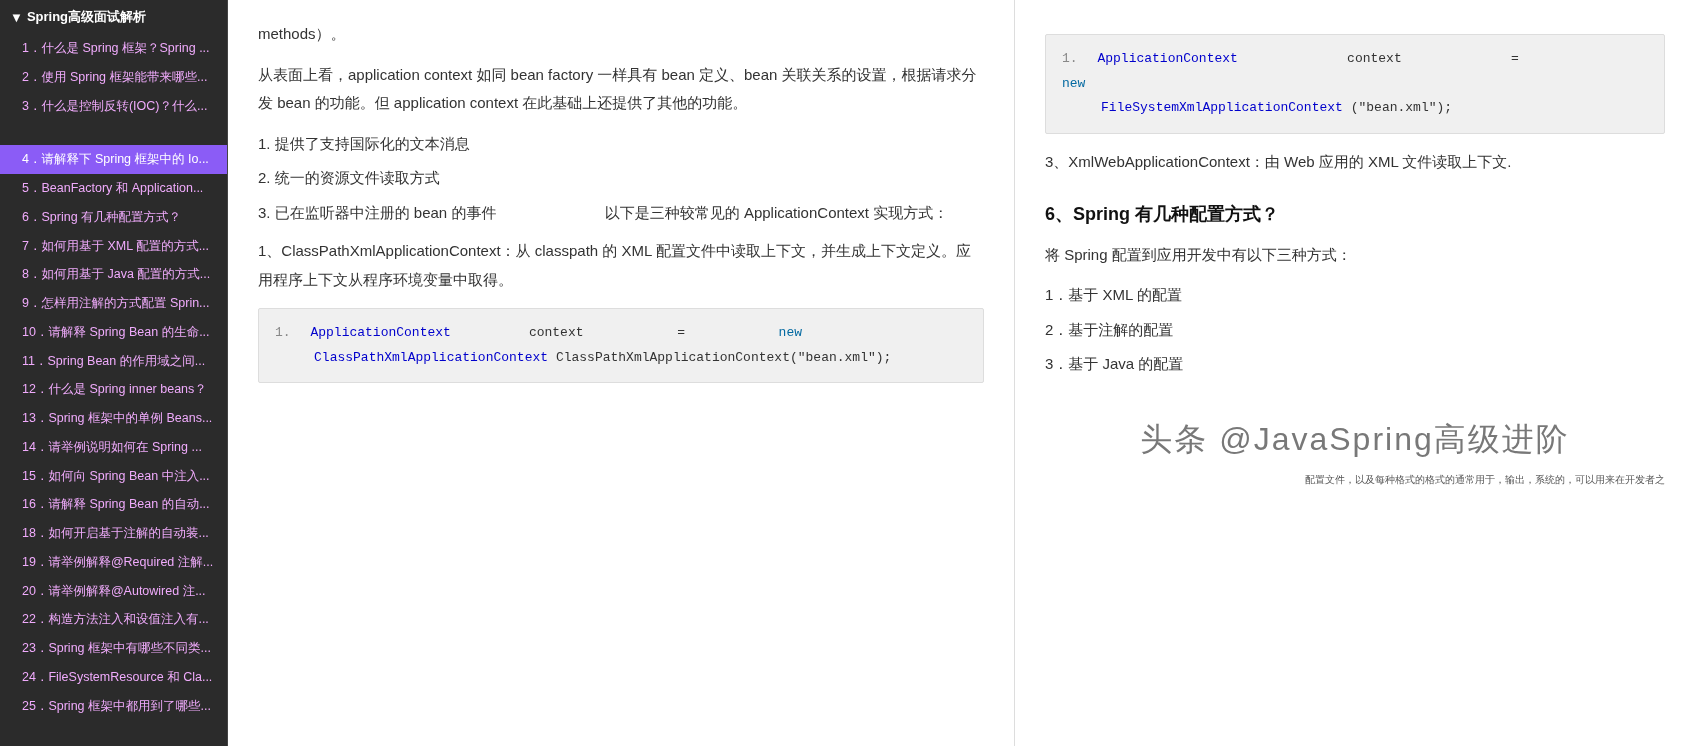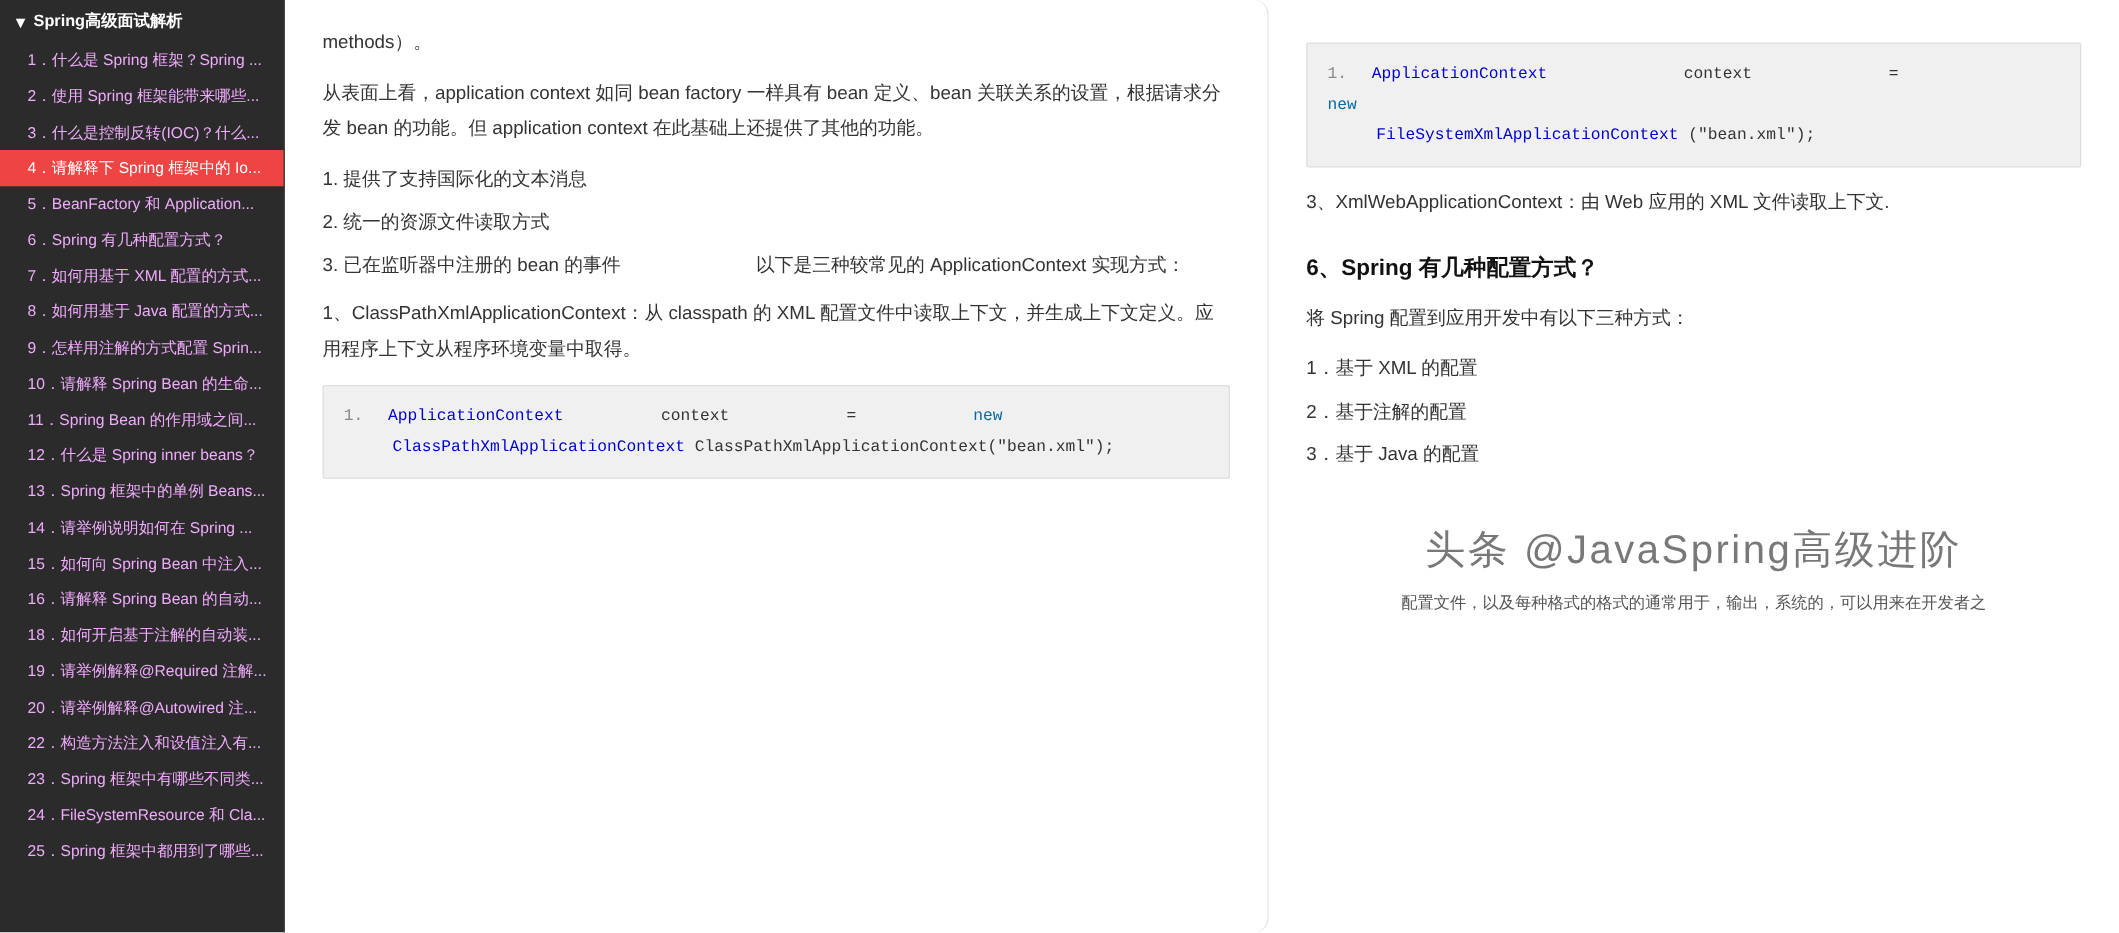--- a/index.html
+++ b/index.html
@@ -28,21 +28,21 @@
     .sidebar-item {
       padding: 5px 10px 5px 22px;
       font-size: 12.5px;
       color: #f0abfc;
       cursor: pointer;
       line-height: 1.5;
       white-space: nowrap;
       overflow: hidden;
       text-overflow: ellipsis;
     }
-    .sidebar-item.active { background: #ef4444; color: #fff; }
+    .sidebar-item.active { background: #8b5cf6; color: #fff; margin-top: 25px; }
 
     
     #sidebar::-webkit-scrollbar { width: 6px; }
     #sidebar::-webkit-scrollbar-track { background: #2b2b2b; }
     #sidebar::-webkit-scrollbar-thumb { background: #555; border-radius: 3px; }
 
     
     #main {
       flex: 1;
       display: flex;
@@ -51,21 +51,20 @@
 
     
     #left-panel {
       flex: 1;
       padding: 20px 30px;
       overflow-y: auto;
       border-right: 1px solid #ddd;
       color: #333;
       line-height: 1.9;
       font-size: 15px;
-      border-radius: 12px;
     }
     #left-panel::-webkit-scrollbar { width: 6px; }
     #left-panel::-webkit-scrollbar-thumb { background: #ccc; border-radius: 3px; }
 
     
     #right-panel {
       width: 680px;
       min-width: 680px;
       padding: 20px 30px;
       overflow-y: auto;
@@ -111,23 +110,23 @@
       font-weight: normal;
       color: #404040;
       opacity: 0.7;
       text-align: center;
       margin-top: 30px;
       font-family: "Microsoft YaHei", sans-serif;
       letter-spacing: 2px;
     }
 
     .sub-text {
-      font-size: 13px;
+      font-size: 10px;
       color: #555;
-      text-align: center;
+      text-align: right;
     }
   </style>
 </head>
 <body>
 
 <div id="sidebar">
   <div class="sidebar-title">
     <span>▼</span>
     <span>Spring高级面试解析</span>
   </div>

